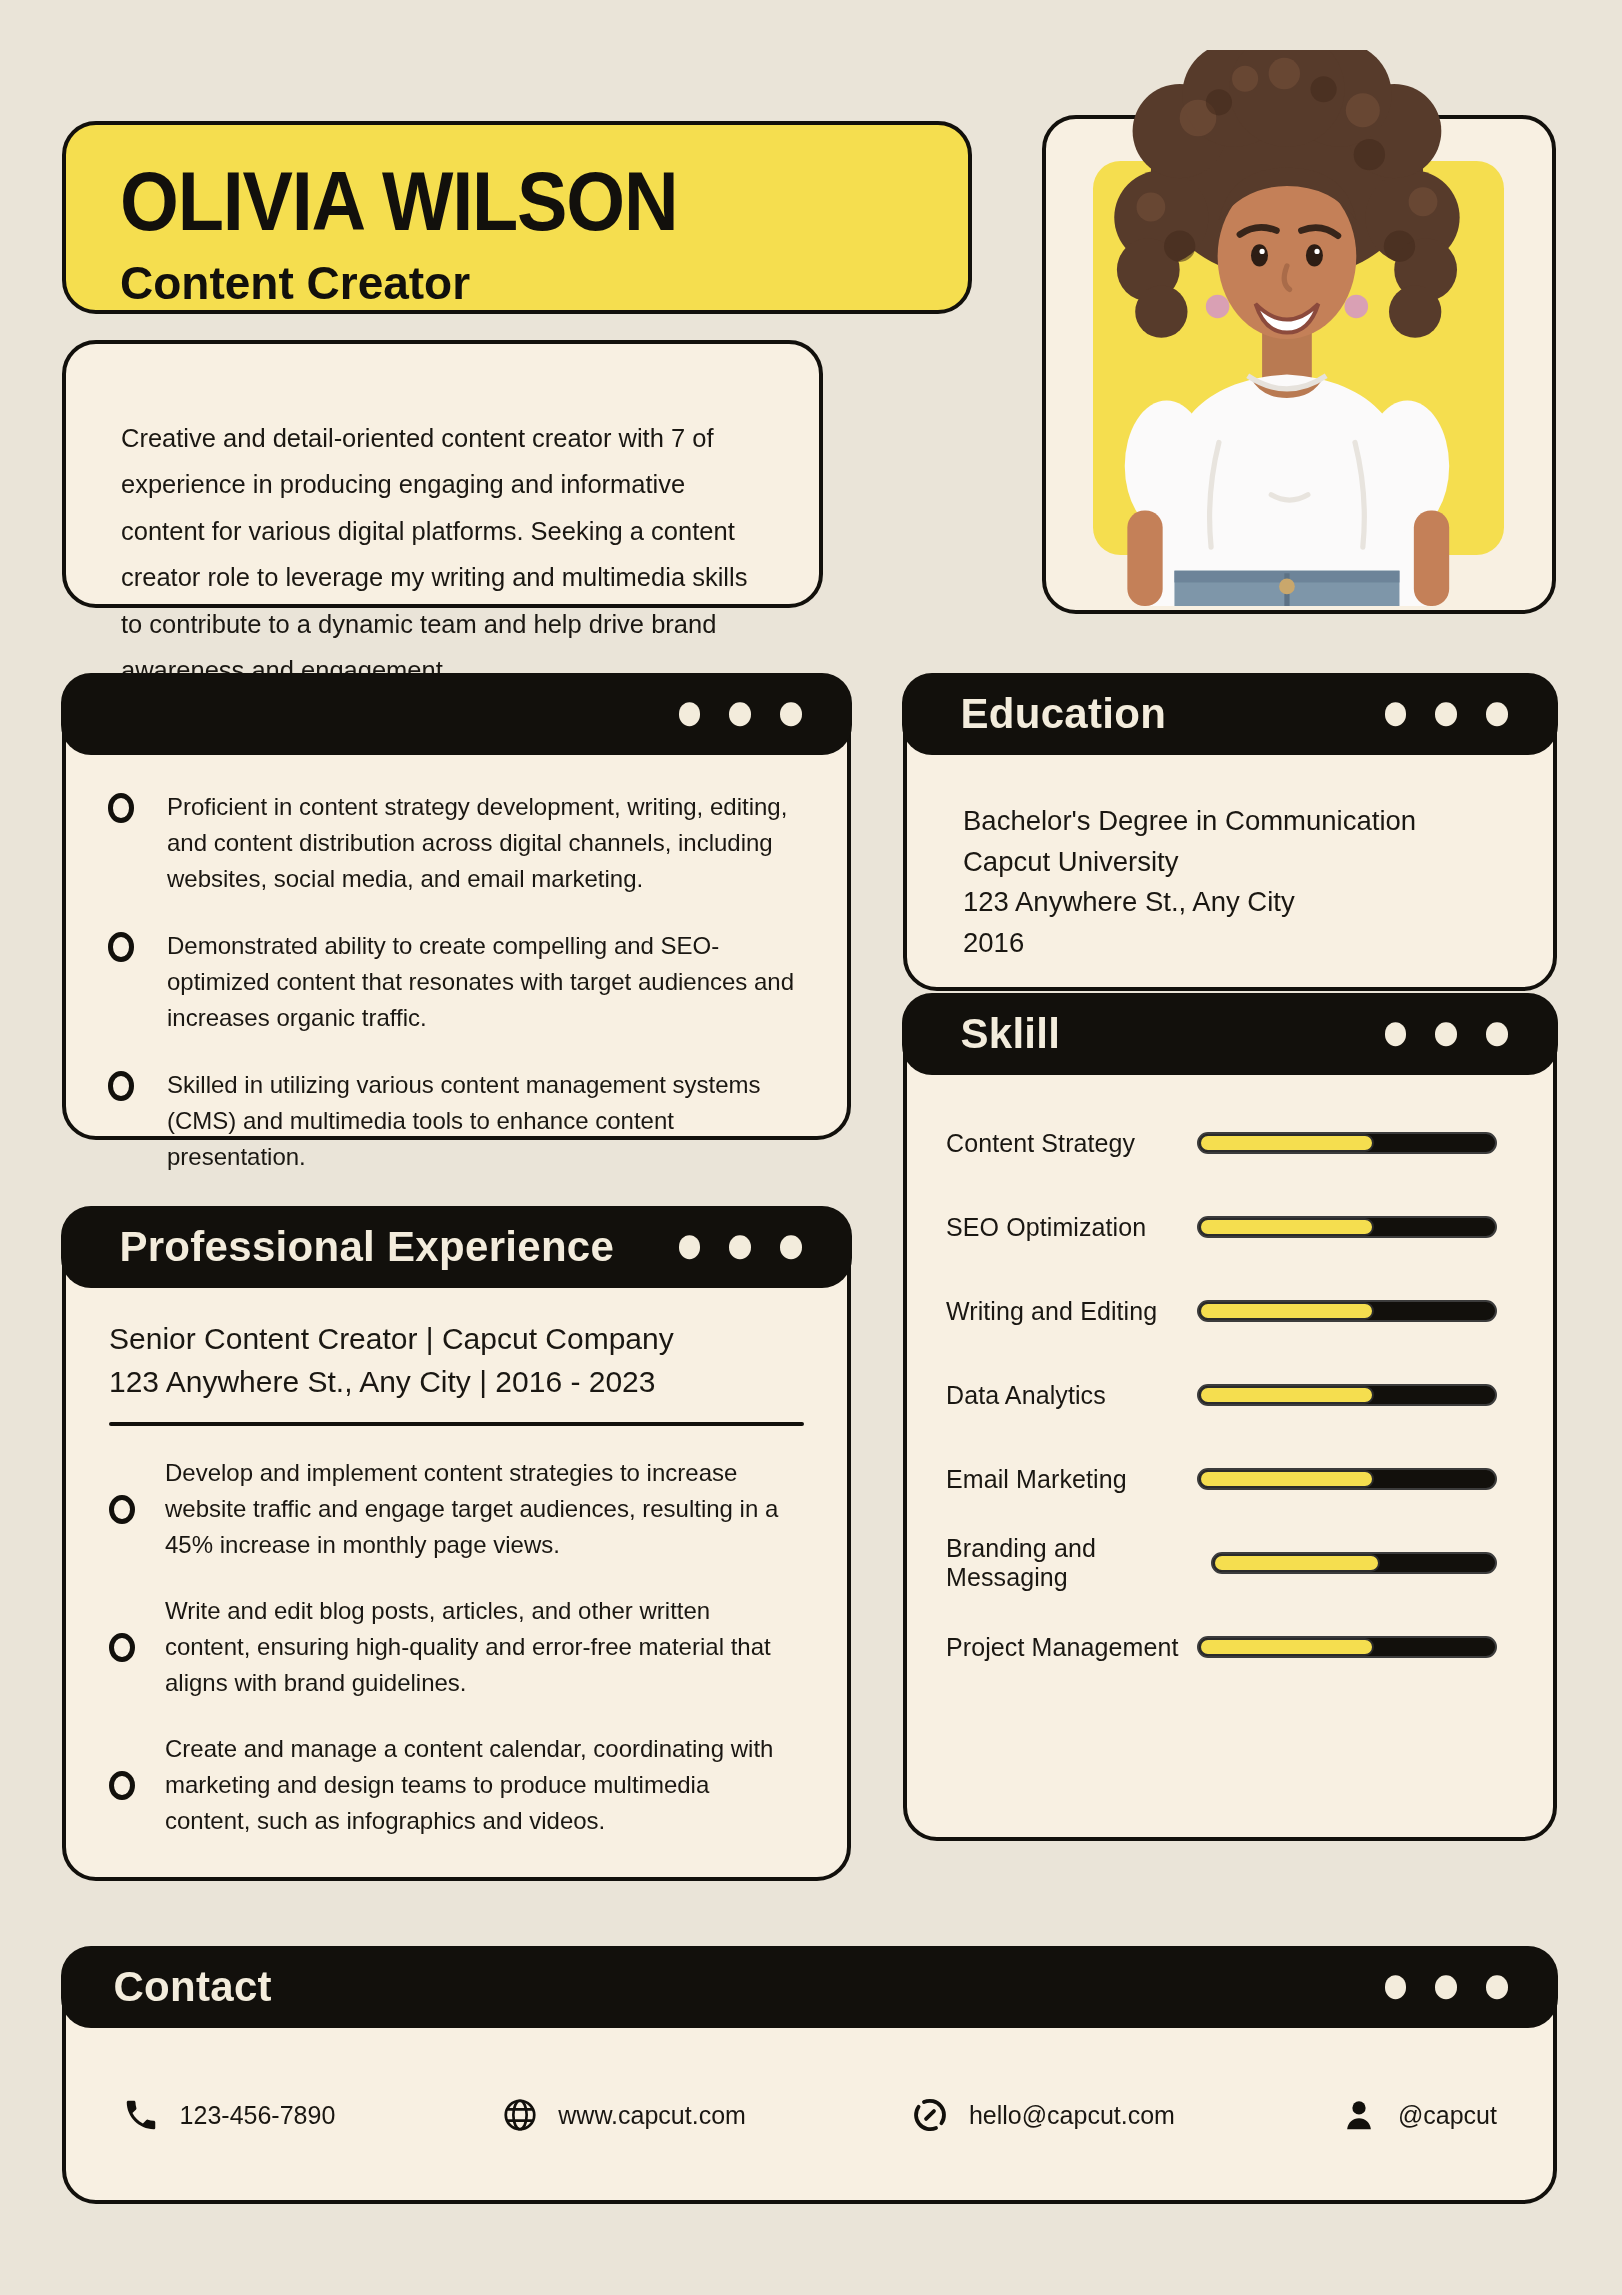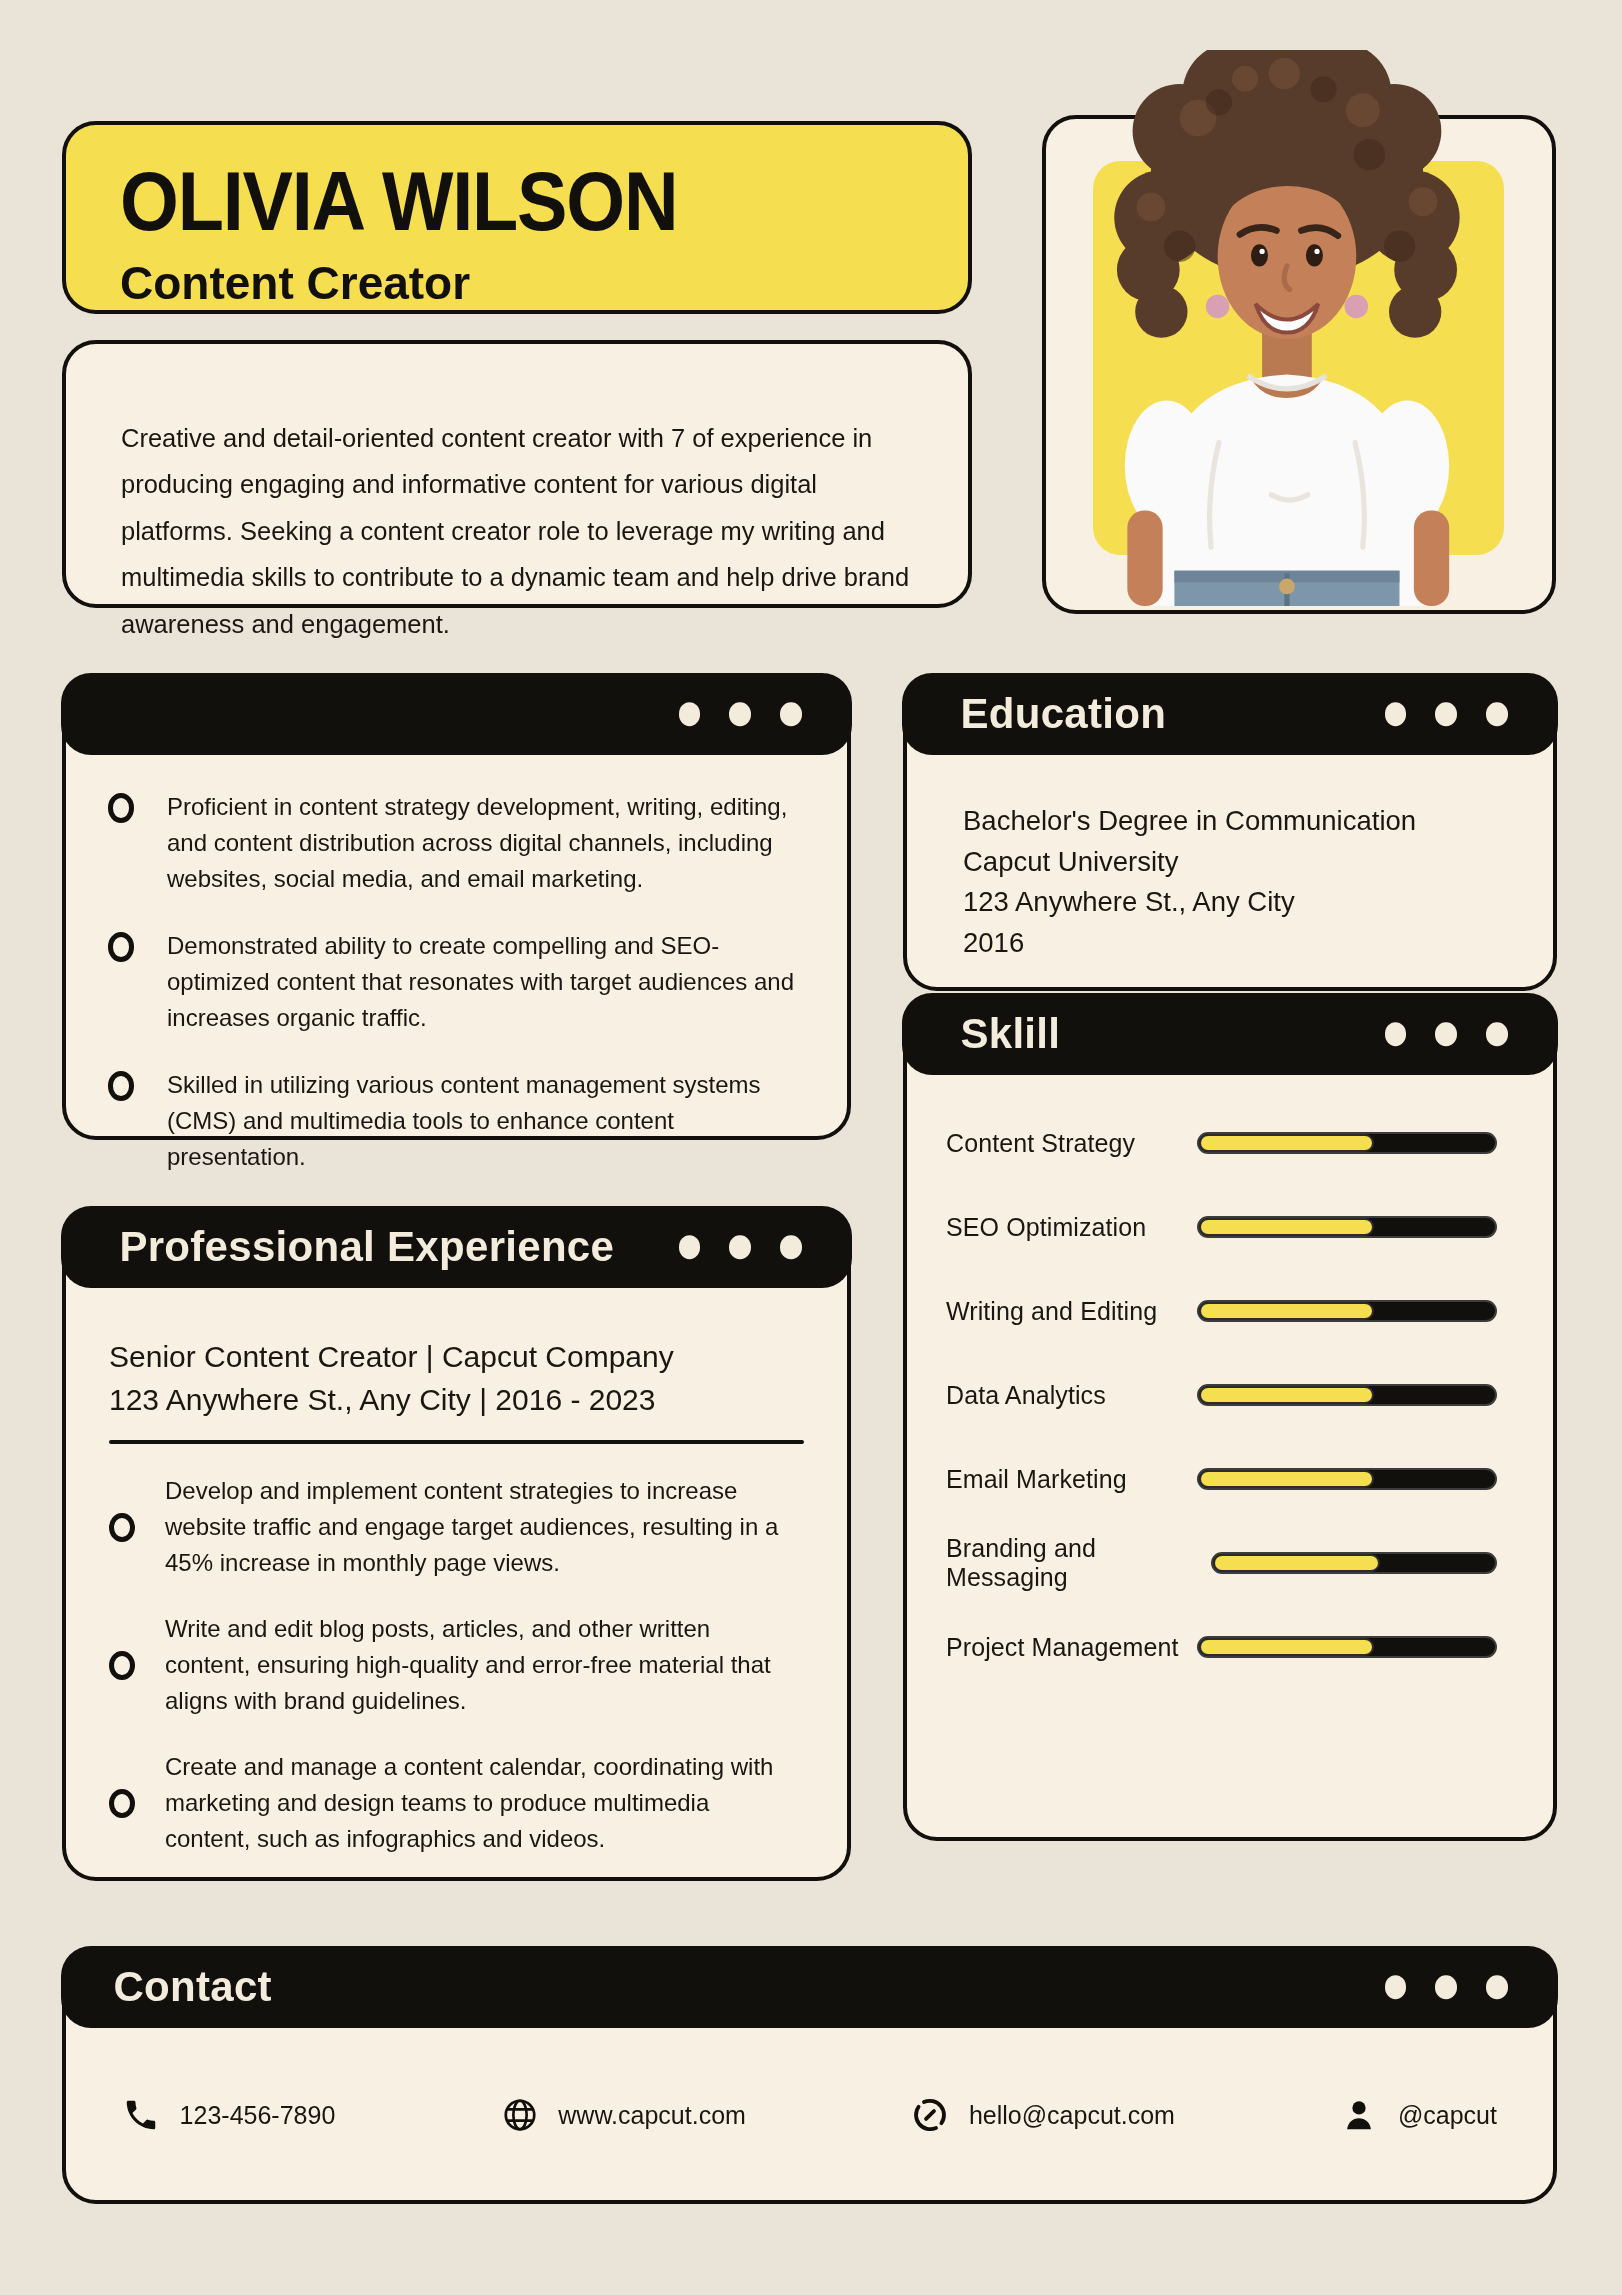--- a/index.html
+++ b/index.html
@@ -28,21 +28,21 @@
   #name-card .inner{padding:27.5px 0 0 54px;}
   #page-name{font-size:84px;font-weight:bold;letter-spacing:-1.3px;transform:scaleX(.9);transform-origin:left;white-space:nowrap;color:var(--ink);}
   #page-role{font-size:46px;font-weight:bold;margin-top:6.5px;color:var(--ink);}
 
   
   #photo-card{left:1042px;top:115px;width:514px;height:499px;}
   #photo-yellow{position:absolute;left:47px;top:42px;width:411px;height:394px;border-radius:27.5px;background:var(--yellow);}
   #portrait{position:absolute;left:50%;bottom:3.9px;transform:translateX(-52%);width:406px;height:556px;}
 
   
-  #summary-card{left:62px;top:340px;width:910px;height:268px;}
+  #summary-card{left:62px;top:340px;width:761px;height:268px;}
   #summary-card p{padding:71px 55px 0 55px;font-size:25.5px;line-height:1.82;}
 
   
   .bullet{display:flex;align-items:flex-start;margin-bottom:31px;}
   .ring{flex:none;width:26px;height:29.4px;border:5.2px solid var(--ink);border-radius:50%;margin-top:3.9px;}
   .btext{font-size:24px;line-height:1.5;}
 
   
   #psummary-card{left:62px;top:674px;width:789px;height:466px;}
   #psummary-card .body{padding:34px 46px 0 42px;}
@@ -57,21 +57,21 @@
   #skills-card{left:903px;top:994px;width:654px;height:847px;}
   #skills-card .body{padding:26px 56px 0 39px;}
   .skill-row{height:84px;display:flex;align-items:center;}
   .skill-label{font-size:25px;letter-spacing:0.1px;}
   .skill-bar{margin-left:auto;width:300px;height:22px;background:var(--ink);
     border:2.6px solid var(--bar-border);border-radius:11.8px;overflow:hidden;}
   .skill-fill{height:100%;background:var(--yellow);border:2px solid #2b2b2b;border-radius:9.8px;}
 
   
   #experience-card{left:62px;top:1207px;width:789px;height:674px;}
-  #experience-card .body{padding:48px 43px 0 43px;}
+  #experience-card .body{padding:30px 43px 0 43px;}
   .role-line{font-size:30px;line-height:1.42;}
   .divider{height:4.6px;background:var(--ink);margin-top:18.3px;border-radius:2px;}
   #experience-card .bullets{margin-top:29px;}
   #experience-card .bullet{align-items:center;margin-bottom:30px;}
   #experience-card .ring{margin-top:0;}
   #experience-card .btext{margin-left:30px;width:635px;}
 
   
   #contact-card{left:62px;top:1947px;width:1495px;height:257px;}
   #contact-card .body{height:174px;display:flex;align-items:center;justify-content:space-between;padding:0 56px;}

